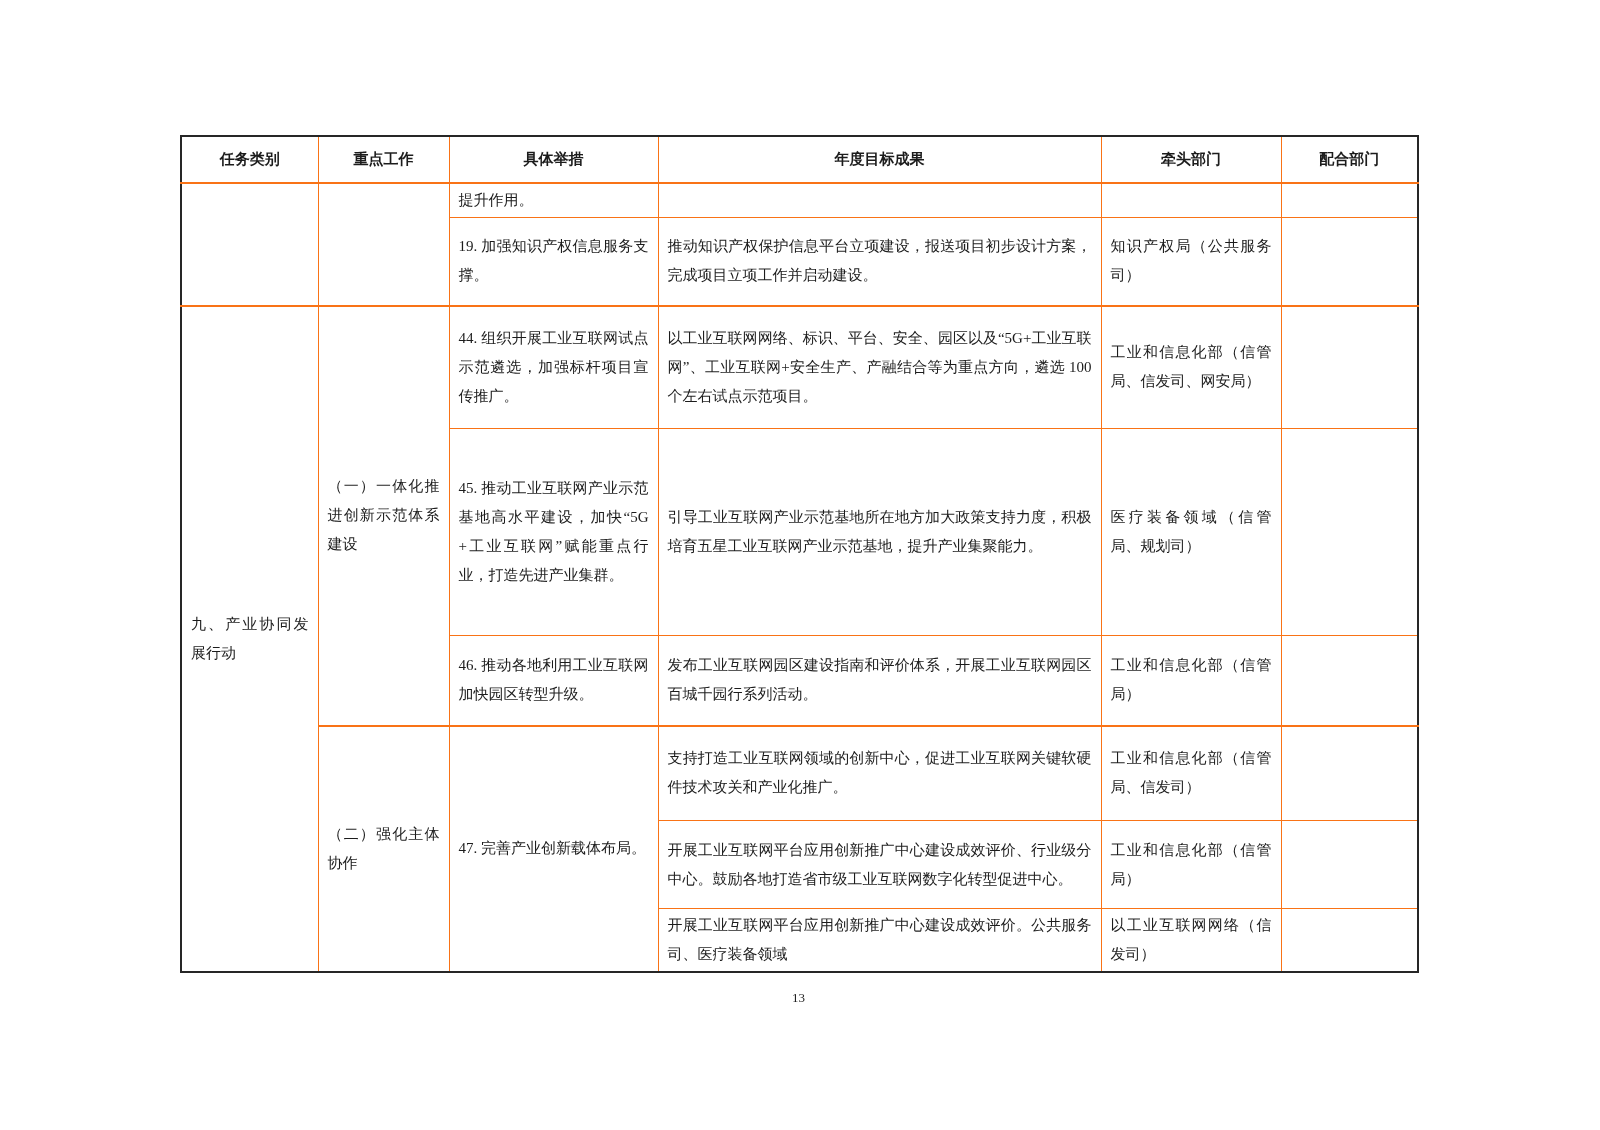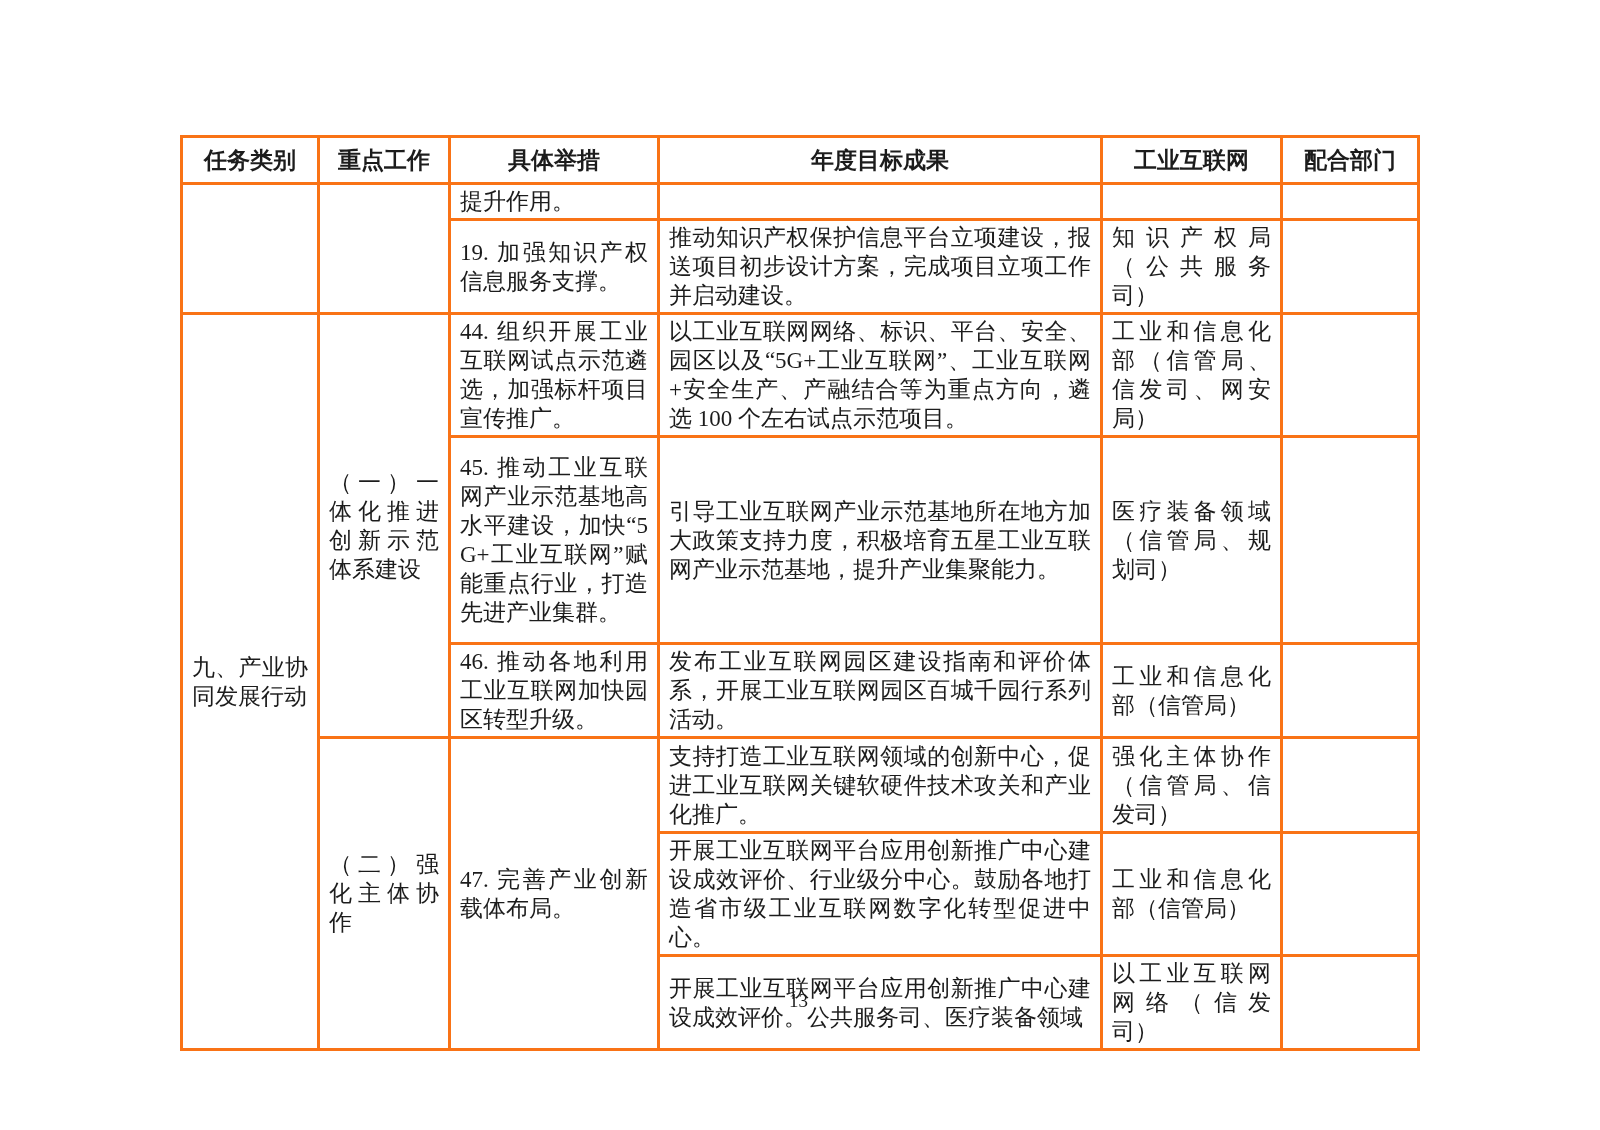--- a/index.html
+++ b/index.html
@@ -20,22 +20,22 @@
     top: 135px;
   }
   table.doc-table {
     border-collapse: collapse;
     table-layout: fixed;
     width: 1237px;
     border: 2px solid #262626;
   }
   table.doc-table td,
   table.doc-table th {
-    border: 3px solid #f97316;
-    font-size: 23px;
+    border: 1px solid #f97316;
+    font-size: 15px;
     line-height: 29px;
     padding: 2px 9px;
     vertical-align: middle;
     overflow: hidden;
     word-break: break-all;
     font-weight: normal;
     margin-top: 12px;
   }
   table.doc-table th {
     font-weight: bold;
@@ -45,21 +45,21 @@
   }
   tr.sep > td { border-top-width: 2px; }
   .just { text-align: justify; }
   .cat-cell { font-weight: bold; padding: 2px 8px; }
   .pageno {
     position: absolute;
     top: 990px;
     left: 180px;
     width: 1237px;
     text-align: center;
-    font-size: 19px;
+    font-size: 13px;
     color: #1c1c1c;
   }
 </style>
 </head>
 <body>
 
 <div class="doc-table-wrap">
   <table class="doc-table">
     <colgroup>
       <col style="width:137px">
@@ -69,21 +69,21 @@
       <col style="width:180px">
       <col style="width:137px">
     </colgroup>
 
     <tbody>
         <tr style="height:47px">
       <th>任务类别</th>
       <th>重点工作</th>
       <th>具体举措</th>
       <th>年度目标成果</th>
-      <th>工业互联网</th>
+      <th>牵头部门</th>
       <th>配合部门</th>
     </tr>
 
     <tr style="height:33px">
       <td rowspan="2"></td>
       <td rowspan="2"></td>
       <td class="just">提升作用。</td>
       <td></td>
       <td></td>
       <td></td>
@@ -116,21 +116,21 @@
       <td class="just">46. 推动各地利用工业互联网加快园区转型升级。</td>
       <td class="just">发布工业互联网园区建设指南和评价体系，开展工业互联网园区百城千园行系列活动。</td>
       <td class="just">工业和信息化部（信管局）</td>
       <td></td>
     </tr>
 
     <tr style="height:95px" class="sep">
       <td rowspan="3" class="just">（二）强化主体协作</td>
       <td rowspan="3" class="just">47. 完善产业创新载体布局。</td>
       <td class="just">支持打造工业互联网领域的创新中心，促进工业互联网关键软硬件技术攻关和产业化推广。</td>
-      <td class="just">强化主体协作（信管局、信发司）</td>
+      <td class="just">工业和信息化部（信管局、信发司）</td>
       <td></td>
     </tr>
 
     <tr style="height:88px">
       <td class="just">开展工业互联网平台应用创新推广中心建设成效评价、行业级分中心。鼓励各地打造省市级工业互联网数字化转型促进中心。</td>
       <td class="just">工业和信息化部（信管局）</td>
       <td></td>
     </tr>
 
     <tr style="height:62px">

